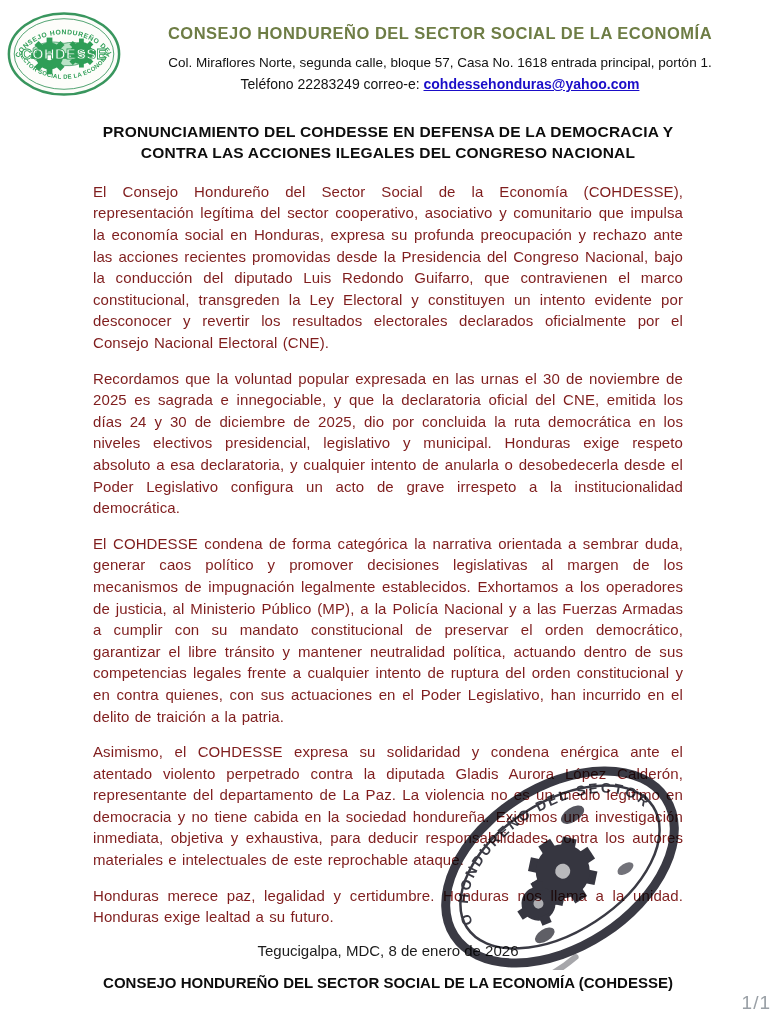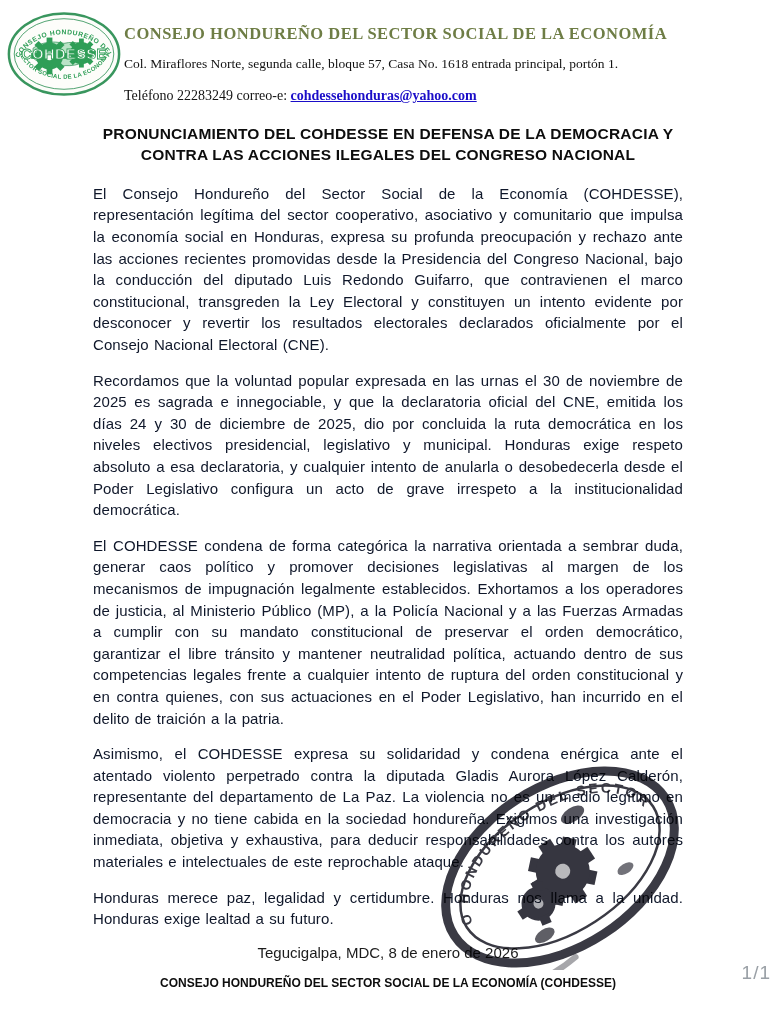--- a/index.html
+++ b/index.html
@@ -5,45 +5,45 @@
   * { margin:0; padding:0; box-sizing:border-box; }
   html,body { background:#ffffff; }
   .page {
     position:relative; width:776px; height:1024px; margin:0 auto;
     background:#ffffff; overflow:hidden;
     font-family:"Liberation Sans", sans-serif; color:#1c1c1c;
   }
   
   .letterhead { display:flex; align-items:flex-start; padding:10px 20px 0 6px; }
   .logo-wrap { width:118px; flex:0 0 118px; }
-  .head-text { flex:1; text-align:left; padding-top:14px;font-family:Liberation Serif, serif; }
+  .head-text { flex:1; text-align:center; padding-top:14px; }
   .org-name { color:#6e7d45; font-weight:bold; font-size:16.5px; letter-spacing:.5px; }
   .address { font-size:13.5px; color:#121212; margin-top:12px; }
-  .contact { font-size:14px; color:#121212; margin-top:16px; }
+  .contact { font-size:14px; color:#121212; margin-top:6px; }
   .email-link { color:#1a0dc8; font-weight:bold; text-decoration:underline; cursor:pointer; }
   
   .content { position:relative; z-index:1; padding:0 93px; }
   .doc-title {
     text-align:center; font-weight:bold; font-size:15.5px; line-height:1.35;
     color:#0d0d0d; margin-top:20px; letter-spacing:.2px;
   }
   .body-par {
     text-align:justify; font-size:15px; line-height:1.44; margin-top:14px;
-    color:#0f172a; letter-spacing:.1px; word-spacing:.06em;
+    color:#7f1d1d; letter-spacing:.1px; word-spacing:.06em;
   }
   .dateline { text-align:center; font-size:15px; margin-top:14px; }
-  .signature { text-align:center; font-size:12px; font-weight:bold; margin-top:15px; color:#0d0d0d; }
+  .signature { text-align:center; font-size:15px; font-weight:bold; margin-top:15px; color:#0d0d0d; }
   
   .stamp {
     position:absolute; left:424px; top:764px; z-index:2;
     mix-blend-mode:multiply; opacity:.9; pointer-events:none;
   }
   
   .page-indicator {
-    position:absolute; right:5px; top:962px; z-index:3;
+    position:absolute; right:5px; top:992px; z-index:3;
     color:#9aa0a6; font-size:19px; letter-spacing:1px;
   }
 </style>
 </head>
 <body>
 
 <div class="page">
 
   <div class="letterhead">
     <div class="logo-wrap">

